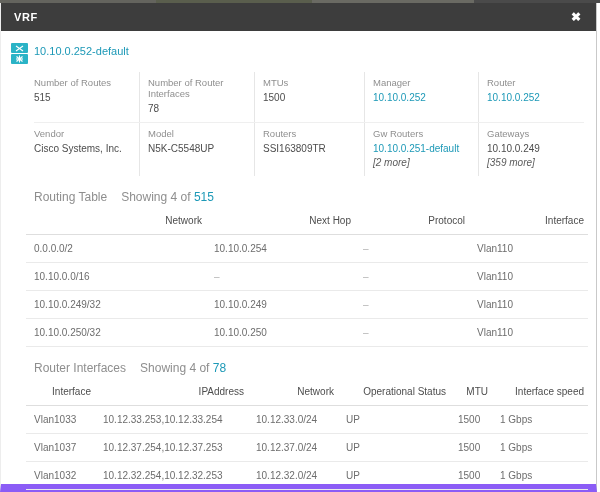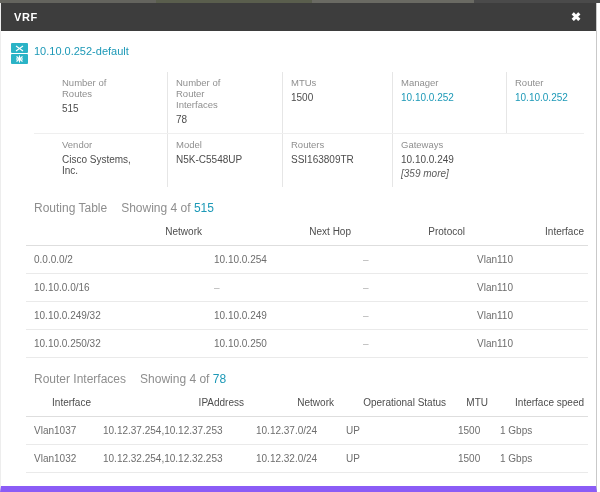--- a/index.html
+++ b/index.html
@@ -12,21 +12,21 @@
       #64645e 0%, #64645e 26%,
       #5a5e4d 26%, #5a5e4d 52%,
       #6a6a63 52%, #6a6a63 79%,
       #4a4a4a 79%, #4a4a4a 100%);
   }
 
   .modal {
     width: 597px; height: 489px; background: #ffffff;
     border-right: 1px solid #c9c9c9;
     border-left: 1px solid #ededed;
-    border-bottom: 6px solid #8b5cf6;
+    border-bottom: 8px solid #8b5cf6;
     position: relative;
   }
 
   .titlebar {
     height: 28px; background: #3d3d3d; color: #ffffff;
     display: flex; align-items: center; padding: 0 13px;
   }
   .titlebar .title { font-size: 11px; font-weight: bold; letter-spacing: 0.6px; }
   .close-btn {
     margin-left: auto; color: #ffffff; font-size: 12px; font-weight: bold;
@@ -42,21 +42,21 @@
     margin-bottom: 1px; display: flex; align-items: center; justify-content: center;
   }
   .vrf-icon svg { display: block; }
   .vrf-name { font-size: 11px; color: #1d99b7; padding-top: 3px; cursor: pointer; }
 
   .fields { margin-left: 23px; margin-top: 7px; }
   .frow {
     display: grid; grid-template-columns: 105px 115px 110px 114px 1fr;
   }
   .frow + .frow { border-top: 1px solid #efefef; }
-  .fcell { padding: 5px 8px 8px 8px; border-left: 1px solid #e6e6e6; margin-left: 28px; }
+  .fcell { padding: 5px 8px 8px 8px; border-left: 1px solid #e6e6e6; }
   .fcell:first-child { border-left: none; padding-left: 0; }
   .flabel { font-size: 9.5px; color: #8f8f8f; margin-bottom: 4px; }
   .fvalue { font-size: 10px; color: #4d4d4d; }
   .fvalue.link { color: #1d99b7; cursor: pointer; }
   .fmore { font-size: 10px; font-style: italic; color: #5b5b5b; margin-top: 3px; }
 
   .section-title {
     margin: 14px 0 0 23px; display: flex; align-items: baseline; gap: 14px;
     font-size: 12px; color: #8e8e8e;
   }
@@ -151,20 +151,25 @@
           <div class="flabel">Vendor</div>
           <div class="fvalue">Cisco Systems, Inc.</div>
         </div>
         <div class="fcell">
           <div class="flabel">Model</div>
           <div class="fvalue">N5K-C5548UP</div>
         </div>
         <div class="fcell">
           <div class="flabel">Routers</div>
           <div class="fvalue">SSI163809TR</div>
+        </div>
+        <div class="fcell">
+          <div class="flabel">Gw Routers</div>
+          <div class="fvalue link">10.10.0.251-default</div>
+          <div class="fmore">[2 more]</div>
         </div>
         <div class="fcell">
           <div class="flabel">Gateways</div>
           <div class="fvalue">10.10.0.249</div>
           <div class="fmore">[359 more]</div>
         </div>
       </div>
     </div>
 
     <div class="section-title">
@@ -234,20 +239,28 @@
           <th>Interface</th>
           <th>IPAddress</th>
           <th>Network</th>
           <th>Operational Status</th>
           <th>MTU</th>
           <th>Interface speed</th>
         </tr>
       </thead>
       <tbody>
         <tr>
+          <td>Vlan1033</td>
+          <td>10.12.33.253,10.12.33.254</td>
+          <td>10.12.33.0/24</td>
+          <td>UP</td>
+          <td>1500</td>
+          <td>1 Gbps</td>
+        </tr>
+        <tr>
           <td>Vlan1037</td>
           <td>10.12.37.254,10.12.37.253</td>
           <td>10.12.37.0/24</td>
           <td>UP</td>
           <td>1500</td>
           <td>1 Gbps</td>
         </tr>
         <tr>
           <td>Vlan1032</td>
           <td>10.12.32.254,10.12.32.253</td>

